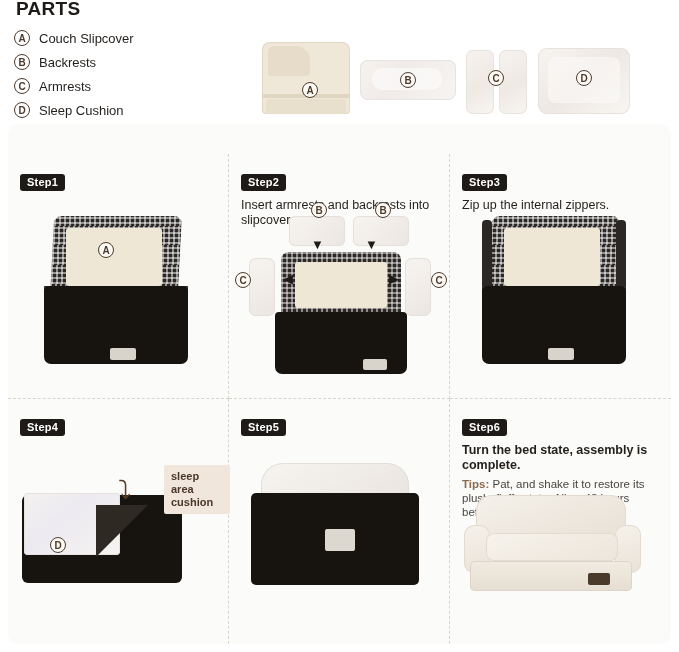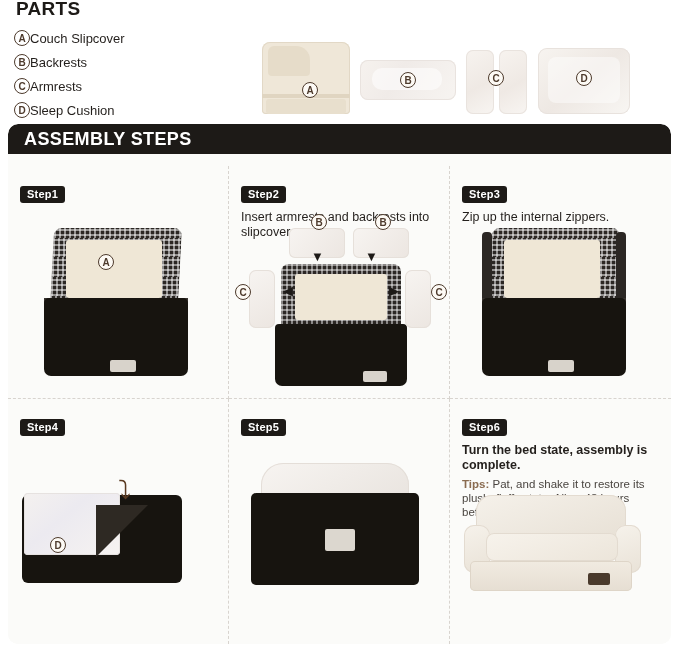--- a/index.html
+++ b/index.html
@@ -55,20 +55,21 @@
     align-items: center;
     justify-content: center;
     box-sizing: border-box;
     background: transparent;
     flex: 0 0 auto;
   }
   .badge.filled {
     background: #ffffff;
   }
   .parts-row .label {
+    margin-left: 9px;
     font-size: 13px;
     color: #231f1c;
   }
 
   .parts-images {
     position: absolute;
     left: 262px;
     top: 30px;
     width: 410px;
     height: 84px;
@@ -229,21 +230,21 @@
     display: grid;
     grid-template-columns: 1fr 1fr 1fr;
     grid-template-rows: 1fr 1fr;
   }
   .cell {
     position: relative;
     box-sizing: border-box;
     padding: 18px 12px 8px 12px;
   }
   .cell.b-right { border-right: 1px dashed #d8d4cf; }
-  .cell.b-bottom { border-bottom: 1px dashed #d8d4cf; margin-top: 12px; }
+  .cell.b-bottom { border-bottom: 1px dashed #d8d4cf; }
 
   .step-tag {
     display: inline-block;
     background: #1d1a17;
     color: #ffffff;
     font-size: 11px;
     font-weight: bold;
     padding: 2px 7px 3px 7px;
     border-radius: 3px;
     letter-spacing: 0.2px;
@@ -542,23 +543,20 @@
     </div>
 
     <div class="part-img">
       <div class="cushion"></div>
       <div class="badge-on-img" style="left:38px; top:22px;">D</div>
     </div>
 
   </div>
 
   <div class="assembly">
-    <div class="assembly-header">
-      <span class="bar-title">ASSEMBLY STEPS</span>
-    </div>
 
     <div class="assembly-body">
       <div class="grid">
 
         <div class="cell b-right b-bottom">
           <span class="step-tag">Step1</span>
           <div class="art" style="left:28px; top:62px;">
             <div class="box">
               <div class="mesh"></div>
               <div class="inner"></div>
@@ -621,20 +619,21 @@
           <span class="step-tag">Step4</span>
           <div class="art" style="left:14px; top:76px;">
             <div class="art4">
               <div class="cover"></div>
               <div class="inner-pad"></div>
               <div class="flapfold"></div>
               <div class="curve-arrow">⤵</div>
               <div class="badge-on-img" style="position:absolute; left:28px; top:62px;">D</div>
             </div>
           </div>
+          <div class="label-chip" style="left:156px; top:66px; width:52px;">sleep area cushion</div>
         </div>
 
         <div class="cell b-right">
           <span class="step-tag">Step5</span>
           <div class="art" style="left:14px; top:64px;">
             <div class="art5">
               <div class="top-cushion"></div>
               <div class="bag">
                 <div class="bag-tag"></div>
               </div>

